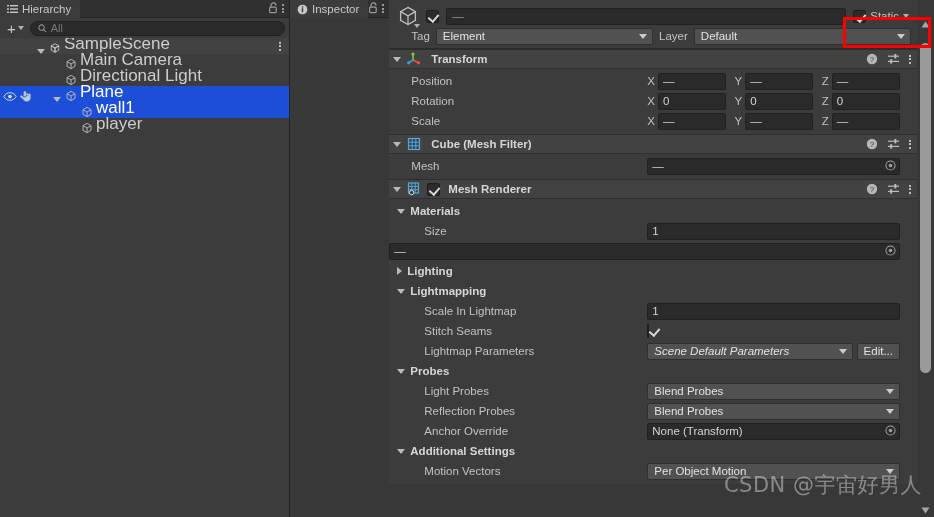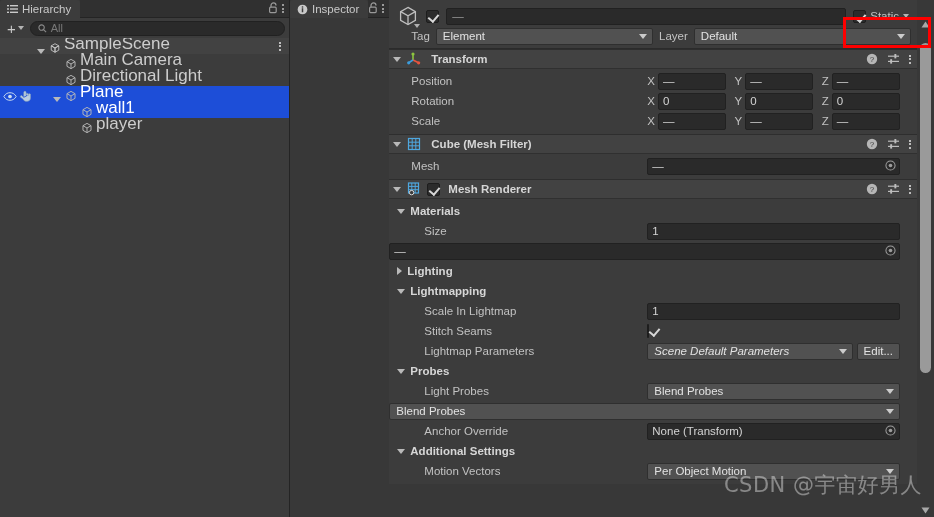--- a/index.html
+++ b/index.html
@@ -543,20 +543,21 @@
                 <span class="gname">Probes</span>
               </div>
               <div class="row-dd">
                 <span class="pname ind2">Light Probes</span>
                 <span class="dropdown wide">
                   <span>Blend Probes</span>
                   <span class="dd-caret"></span>
                 </span>
               </div>
               <div class="row-dd">
+                <span class="pname ind2">Reflection Probes</span>
                 <span class="dropdown wide">
                   <span>Blend Probes</span>
                   <span class="dd-caret"></span>
                 </span>
               </div>
               <div class="prop-row">
                 <span class="pname ind2">Anchor Override</span>
                 <span class="objfield">
                   <span>None (Transform)</span>
                   <span class="sel-ic"><svg width="11" height="11" viewBox="0 0 12 12">

